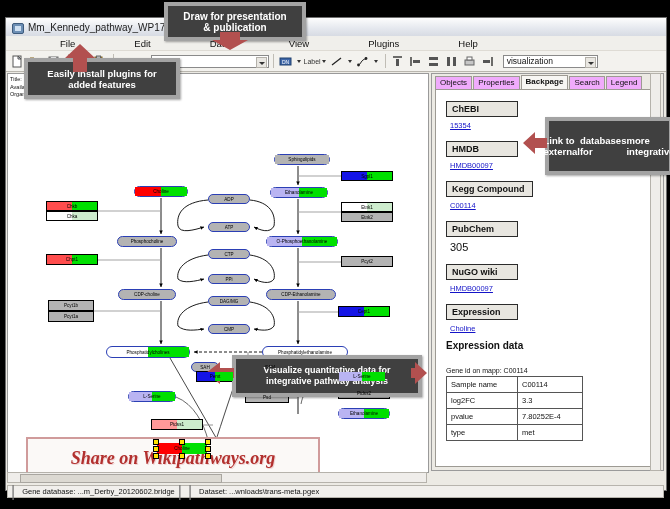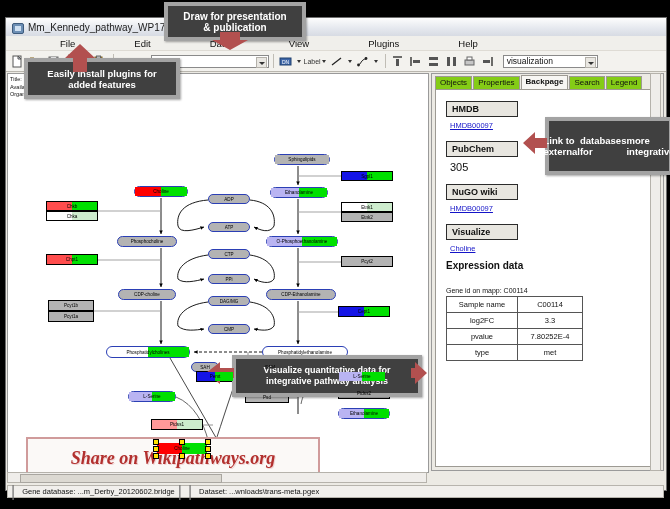--- a/index.html
+++ b/index.html
@@ -33,31 +33,31 @@
   .tbtn-lbl{font-size:7px;color:#333;}
   .caret{width:0;height:0;border-left:2.5px solid transparent;border-right:2.5px solid transparent;border-top:3px solid #333;display:inline-block;margin:0 3px 0 1px;}
 
   
   .canvas{position:absolute;left:1px;top:55px;width:420px;height:398px;background:#fff;border:1px solid #9a9a9a;overflow:hidden;}
   .canvas-meta{position:absolute;left:2px;top:2px;font-size:5.5px;color:#111;line-height:7.5px;}
 
   
   .dock{position:absolute;left:425px;top:55px;width:233px;height:398px;background:#eceae4;border:1px solid #9a9a9a;box-sizing:border-box;}
   .tabs{position:absolute;left:3px;top:2px;height:13px;display:flex;align-items:flex-end;}
-  .tab{font-size:8px;color:#111;border:1px solid #9d9a93;border-bottom:none;background:#84cc16;padding:1px 4px 1px 4px;margin-right:1px;line-height:10px;}
+  .tab{font-size:8px;color:#111;border:1px solid #9d9a93;border-bottom:none;background:#f0abfc;padding:1px 4px 1px 4px;margin-right:1px;line-height:10px;}
   .tab.active{background:#f7f6f3;font-weight:bold;padding-bottom:2px;}
   .backpage{position:absolute;left:3px;top:15px;width:224px;height:378px;background:#fff;border:1px solid #9d9a93;overflow:hidden;box-sizing:border-box;}
   .dbblock{margin:8px 0 0 10px;}
   .dbhead{display:inline-block;border:1px solid #2b2b2b;background:#e8e6e0;font-size:9px;font-weight:bold;color:#111;padding:2px 7px 2px 5px;min-width:72px;box-sizing:border-box;}
   .dblink{display:block;margin:4px 0 0 4px;font-size:7.5px;color:#1414c8;text-decoration:underline;}
   .dbplain{display:block;margin:4px 0 0 4px;font-size:11px;color:#111;}
   .exprhead{margin:7px 0 16px 10px;font-size:10px;font-weight:bold;color:#111;}
   .geneid{margin:9px 0 2px 10px;font-size:7px;color:#111;}
   table.expr{margin-left:10px;border-collapse:collapse;border:1px solid #555;}
-  table.expr td{border:1px solid #555;font-size:7.5px;color:#111;text-align:center;padding:2px 4px;height:11px;}
+  table.expr td{border:1px solid #555;font-size:7.5px;color:#111;padding:2px 4px;height:11px;}
   table.expr td.c0{width:62px;}
   table.expr td.c1{width:56px;}
 
   
   .hscroll{position:absolute;left:1px;top:454px;width:420px;height:11px;background:#efedea;border:1px solid #b5b2ab;box-sizing:border-box;}
   .hthumb{position:absolute;left:12px;top:1px;width:200px;height:7px;background:#dcd9d2;border:1px solid #a9a6a0;}
   .vscroll{position:absolute;left:644px;top:55px;width:11px;height:398px;background:#efedea;border:1px solid #b5b2ab;box-sizing:border-box;}
 
   
   .statusbar{position:absolute;left:1px;top:467px;width:657px;height:13px;background:#f1efec;border:1px solid #b7b4ad;box-sizing:border-box;display:flex;align-items:center;}
@@ -436,33 +436,41 @@
       <div class="tabs">
         <div class="tab">Objects</div>
         <div class="tab">Properties</div>
         <div class="tab active">Backpage</div>
         <div class="tab">Search</div>
         <div class="tab">Legend</div>
       </div>
 
       <div class="backpage">
         <div class="dbblock">
+          <div class="dbhead">ChEBI</div>
+          <a class="dblink" href="#">15354</a>
+        </div>
+        <div class="dbblock">
           <div class="dbhead">HMDB</div>
           <a class="dblink" href="#">HMDB00097</a>
+        </div>
+        <div class="dbblock">
+          <div class="dbhead">Kegg Compound</div>
+          <a class="dblink" href="#">C00114</a>
         </div>
         <div class="dbblock">
           <div class="dbhead">PubChem</div>
           <span class="dbplain">305</span>
         </div>
         <div class="dbblock">
           <div class="dbhead">NuGO wiki</div>
           <a class="dblink" href="#">HMDB00097</a>
         </div>
         <div class="dbblock">
-          <div class="dbhead">Visualize</div>
+          <div class="dbhead">Expression</div>
           <a class="dblink" href="#">Choline</a>
         </div>
 
         <div class="exprhead">Expression data</div>
         <div class="geneid">Gene id on mapp: C00114</div>
         <table class="expr">
           <tbody>
               <tr>
             <td class="c0">Sample name</td>
             <td class="c1">C00114</td>

